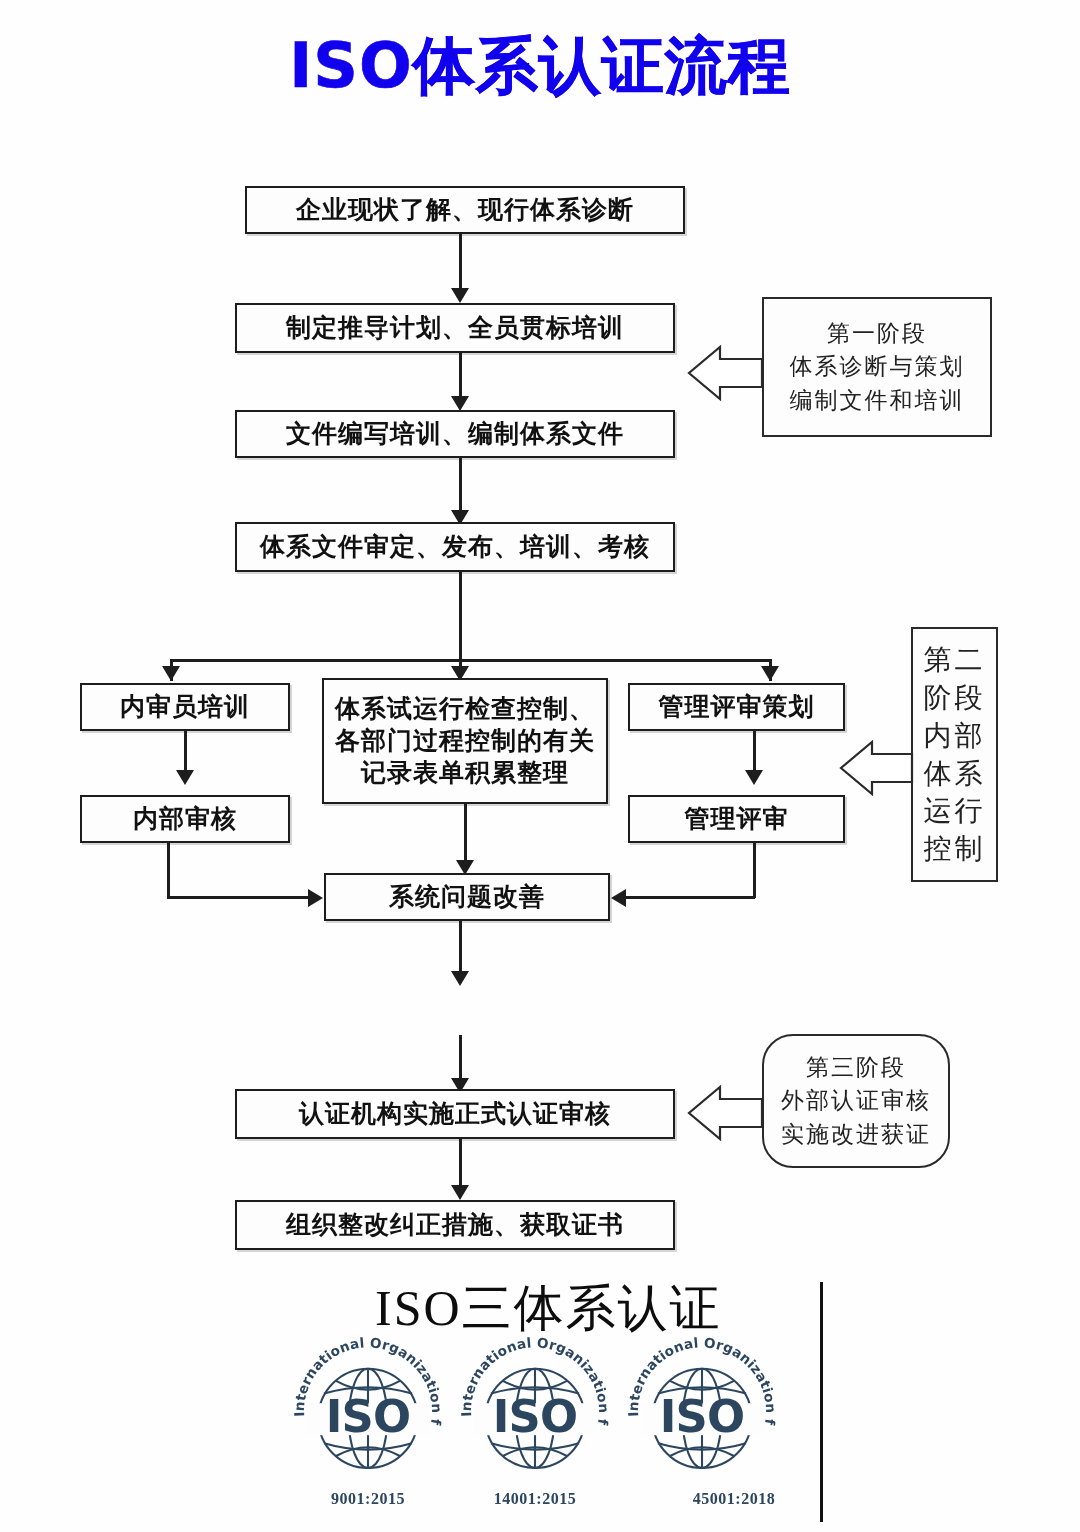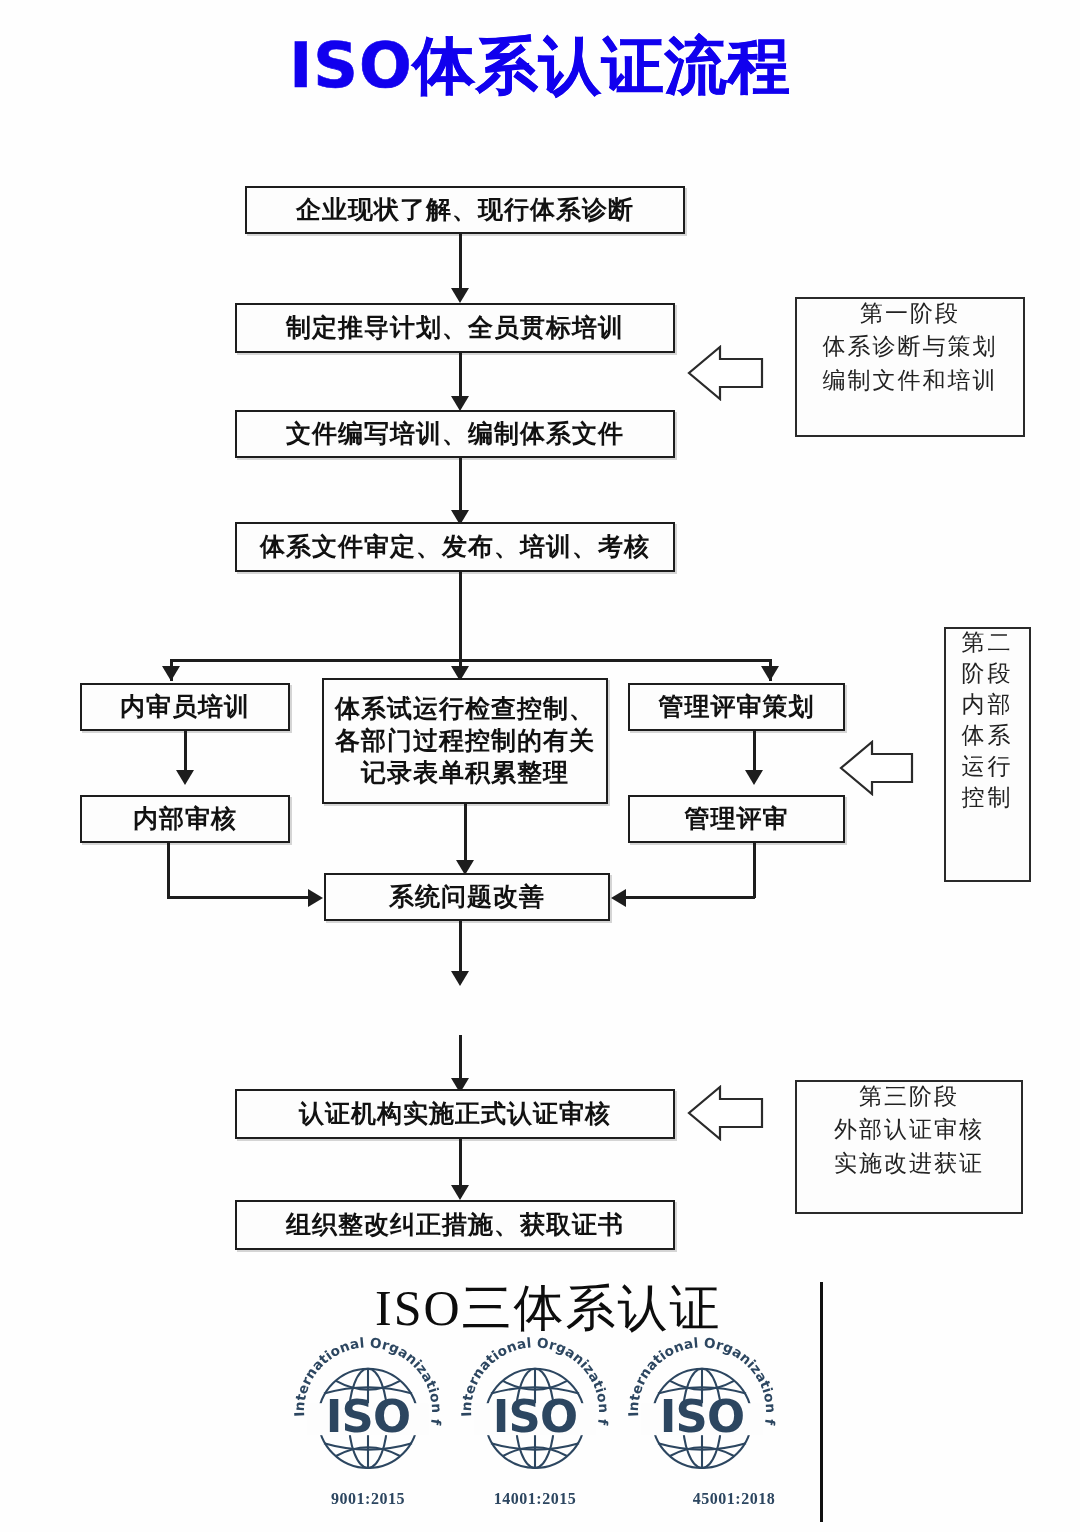--- a/index.html
+++ b/index.html
@@ -29,26 +29,26 @@
     line-height:1.28;
     box-shadow:2px 2px 0 rgba(120,120,120,.30);
   }
   .box.multiline{flex-direction:column;}
   .box.multiline span{display:block;text-align:right;}
 
   
   .stagebox{
     position:absolute;box-sizing:border-box;
     border:2.2px solid #2a2a2a;background:#fdfdfd;
-    display:flex;flex-direction:column;align-items:center;justify-content:flex-start;
+    display:flex;flex-direction:column;align-items:center;justify-content:center;
     text-align:center;color:#222;font-size:23px;font-weight:normal;
-    font-family:Liberation Mono, monospace;
-    line-height:1.45;letter-spacing:2px;margin-left:33px;
-  }
-  .stagebox.vertical{letter-spacing:3px;line-height:1.35;font-size:23px;}
+    font-family:Liberation Sans, sans-serif;
+    line-height:1.45;letter-spacing:2px;
+  }
+  .stagebox.vertical{letter-spacing:3px;line-height:1.35;font-size:28px;}
   .stagebox span{display:block;}
 
   
   .vline{position:absolute;background:#1d1d1d;width:2.5px;}
   .hline{position:absolute;background:#1d1d1d;height:2.5px;}
   .arrow-down{
     position:absolute;width:0;height:0;
     border-left:9px solid transparent;border-right:9px solid transparent;
     border-top:15px solid #1d1d1d;
   }
@@ -173,21 +173,21 @@
   <div class="vline" style="left:459px;top:1035px;height:55px;"></div>
   <div class="arrow-down" style="left:451px;top:1078px;"></div>
 
   <div class="box" style="left:235px;top:1089px;width:440px;height:50px;">认证机构实施正式认证审核</div>
 
   <div class="vline" style="left:459px;top:1139px;height:58px;"></div>
   <div class="arrow-down" style="left:451px;top:1185px;"></div>
 
   <div class="box" style="left:235px;top:1200px;width:440px;height:50px;">组织整改纠正措施、获取证书</div>
 
-  <div class="stagebox" style="left:762px;top:1080px;width:228px;height:134px;">
+  <div class="stagebox" style="left:762px;top:1034px;width:188px;height:134px;border-radius:31px;">
     <span>第三阶段</span>
     <span>外部认证审核</span>
     <span>实施改进获证</span>
   </div>
   <div class="blockarrow" style="left:686px;top:1085px;">
     <svg width="80" height="56" viewBox="0 0 80 56">
       <path d="M76,14 L34,14 L34,2 L3,28 L34,54 L34,42 L76,42 Z" fill="#ffffff" stroke="#2a2a2a" stroke-width="2.2" stroke-linejoin="miter"></path>
     </svg>
   </div>
 

